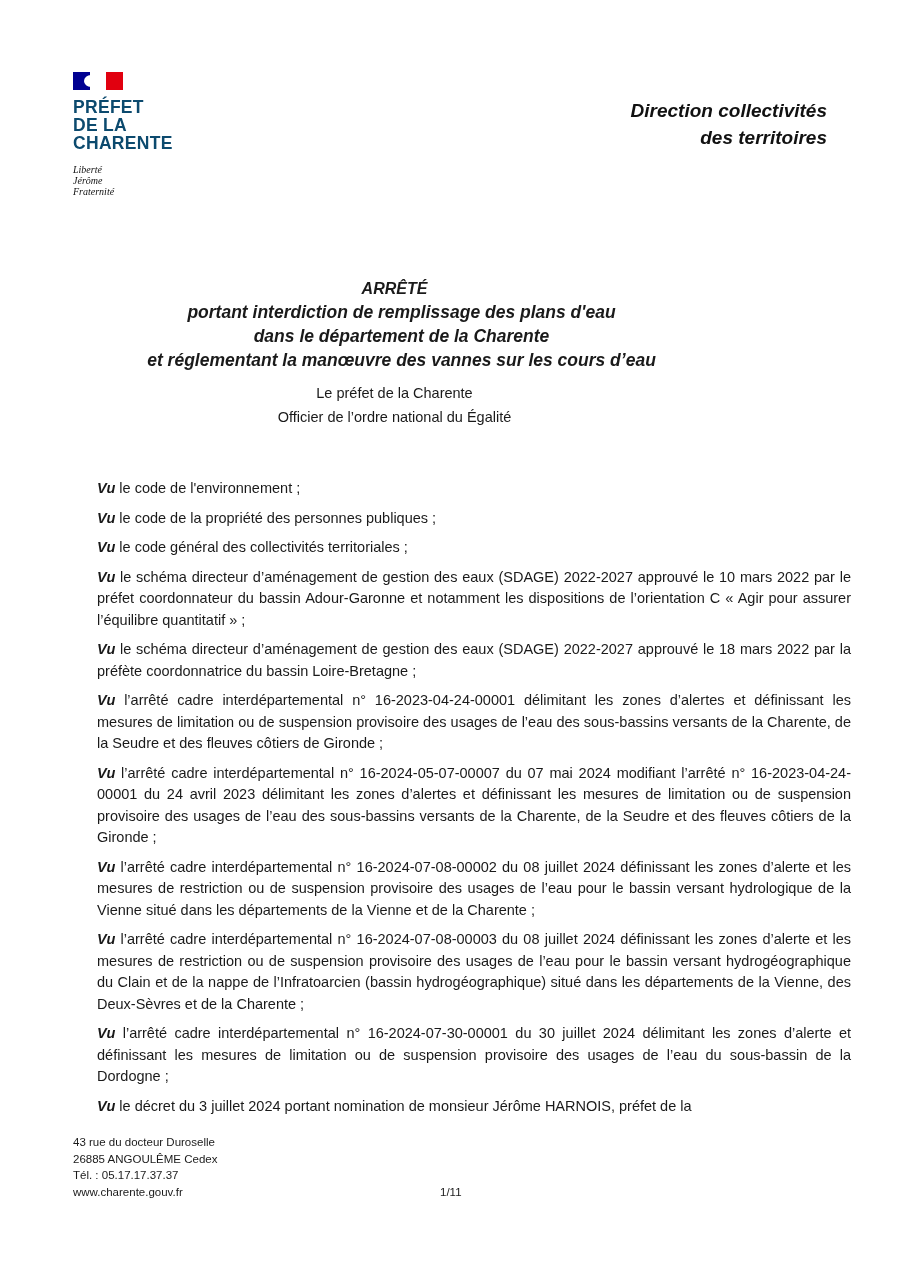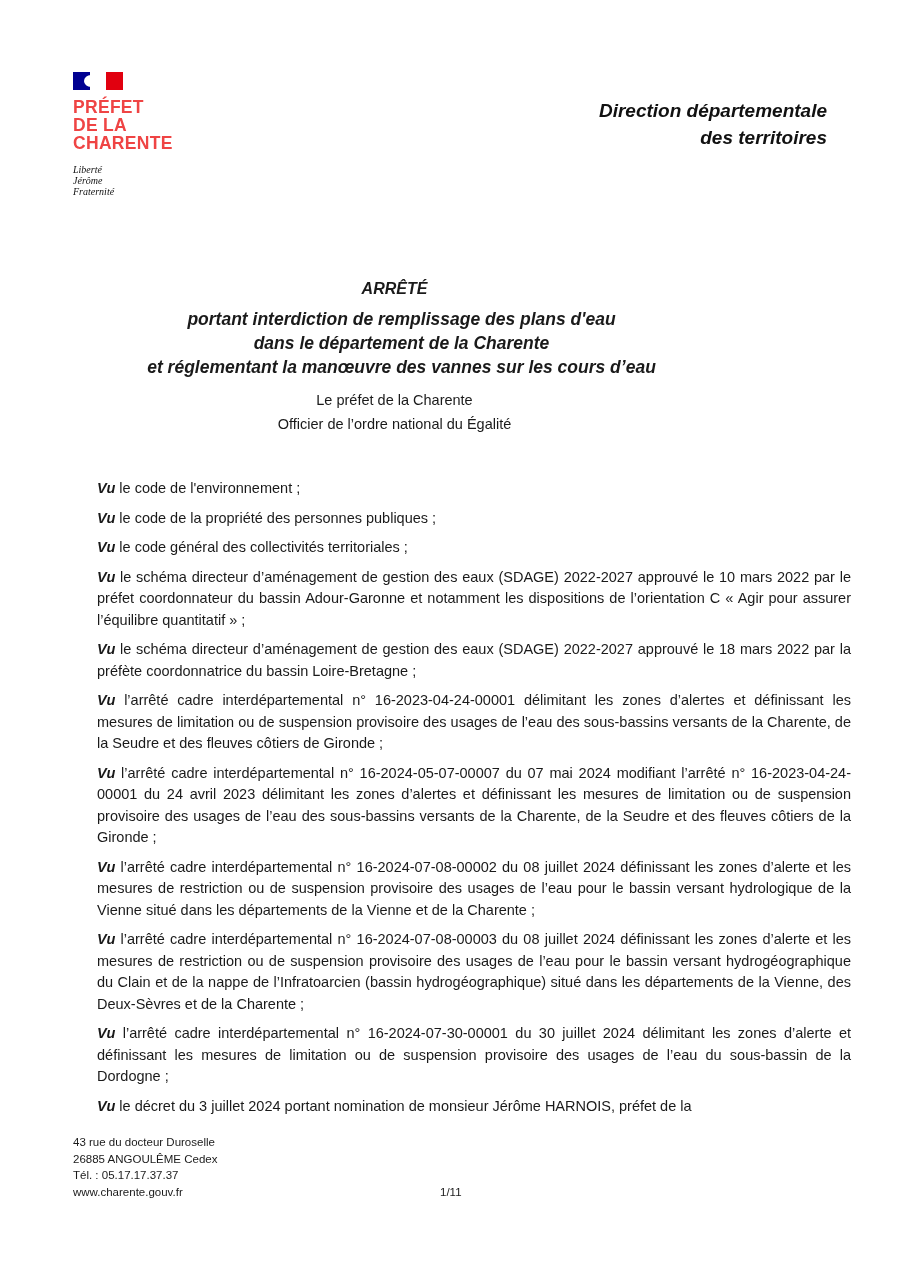--- a/index.html
+++ b/index.html
@@ -12,36 +12,36 @@
     .flag { display: flex; width: 50px; height: 18px; }
     .flag .blue { width: 17px; background: #000091; }
     .flag .white { width: 16px; background: #ffffff; position: relative; }
     .flag .red { width: 17px; background: #e1000f; }
     .flag .marianne {
       position: absolute; left: -6px; top: 3px; width: 14px; height: 12px;
       border-radius: 50% 40% 40% 50%; background: #ffffff;
     }
     .logo-title {
       margin-top: 8px; font-weight: bold; font-size: 17.5px; line-height: 18px;
-      letter-spacing: 0.3px; color: #ef4444;
+      letter-spacing: 0.3px; color: #0c4a6e;
       font-family: "Liberation Sans", sans-serif;
     }
     .motto {
       margin-top: 12px; font-family: "Liberation Serif", serif; font-style: italic;
       font-size: 10px; line-height: 11px; color: #111;
     }
     .direction {
       position: absolute; right: 73px; top: 97px; text-align: right;
       font-weight: bold; font-style: italic; font-size: 19px; line-height: 27px;
       color: #111;
     }
     .title-block { position: absolute; left: 0; width: 789px; top: 278px; text-align: center; }
     .arrete { font-weight: bold; font-style: italic; font-size: 16px; line-height: 22px; }
     .subtitle {
-      margin-top: 7px; font-weight: bold; font-style: italic; font-size: 17.5px; line-height: 24px; padding-left: 14px;
+      font-weight: bold; font-style: italic; font-size: 17.5px; line-height: 24px; padding-left: 14px;
     }
     .prefet { margin-top: 9px; font-size: 14.5px; line-height: 24px; }
     .body {
       position: absolute; left: 73px; width: 754px; top: 478px;
       font-size: 14.5px; line-height: 21.5px; text-align: justify; margin-left: 24px;
     }
     .para { margin: 0 0 8px 0; }
     .vu { font-weight: bold; font-style: italic; }
     .footer {
       position: absolute; left: 73px; top: 1134px; font-size: 11.5px; line-height: 16.5px; color: #1a1a1a;
@@ -65,21 +65,21 @@
     <div>CHARENTE</div>
   </div>
   <div class="motto">
     <div>Liberté</div>
     <div>Jérôme</div>
     <div>Fraternité</div>
   </div>
 </div>
 
 <div class="direction">
-  <div>Direction départementale</div>
+  <div>Direction collectivités</div>
   <div>des territoires</div>
 </div>
 
 <div class="title-block">
   <div class="arrete">ARRÊTÉ</div>
   <div class="subtitle">
     <div>portant interdiction de remplissage des plans d'eau</div>
     <div>dans le département de la Charente</div>
     <div>et réglementant la manœuvre des vannes sur les cours d’eau</div>
   </div>

